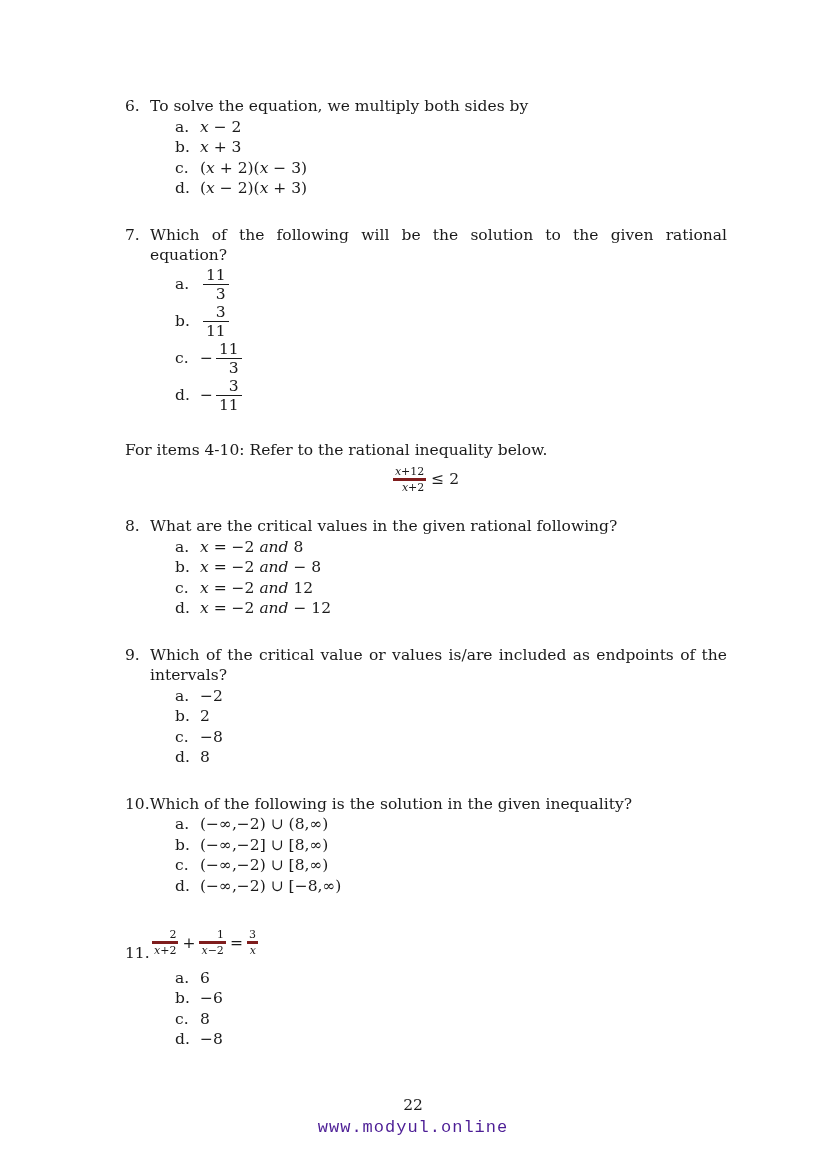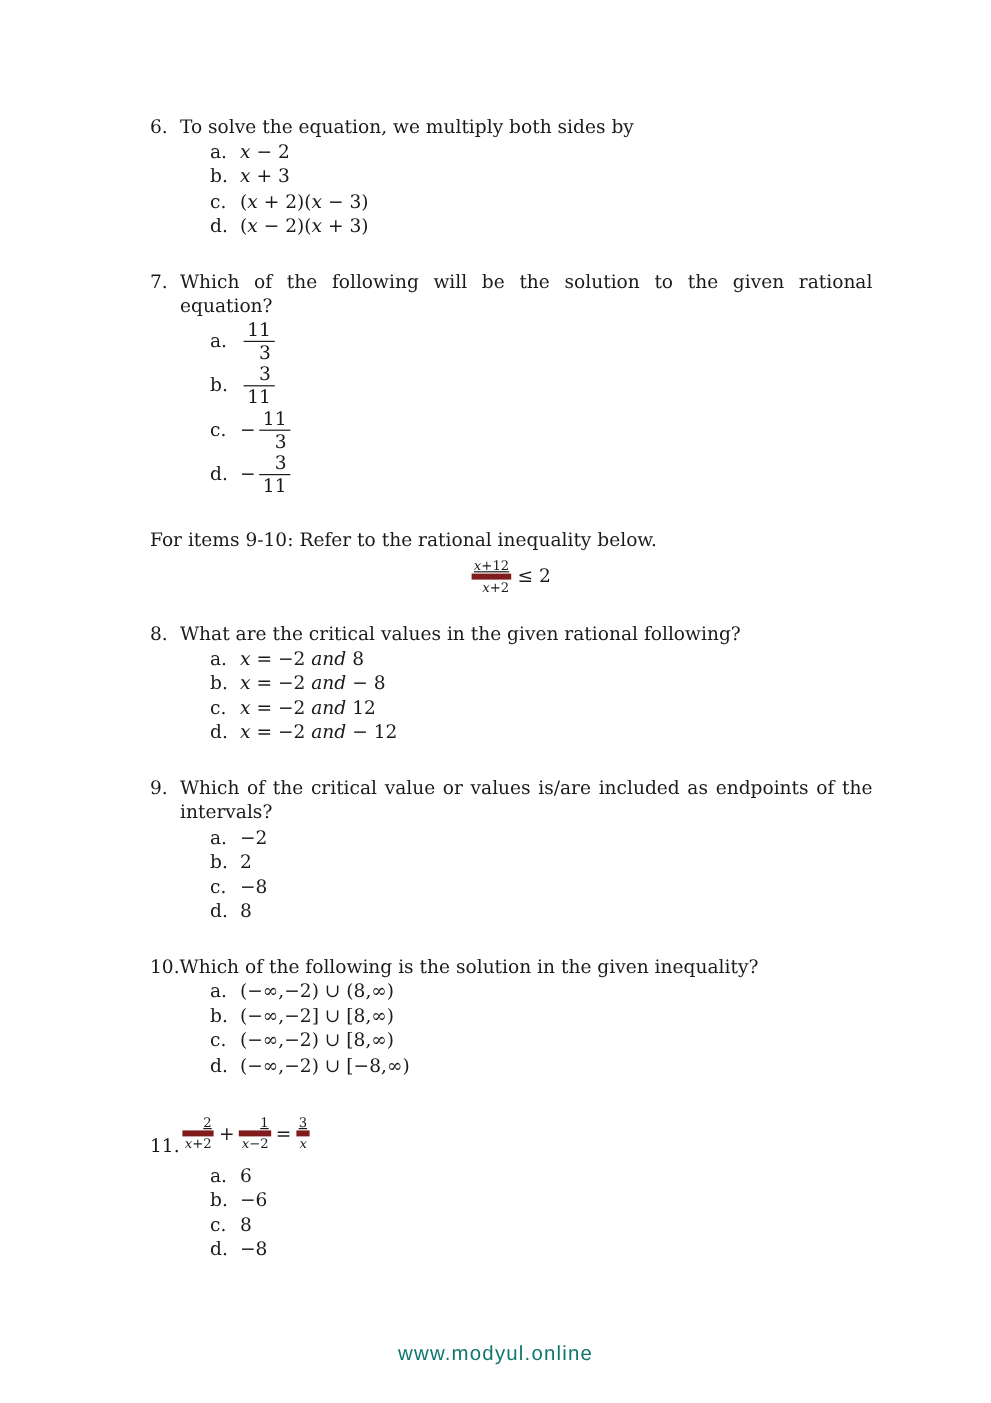--- a/index.html
+++ b/index.html
@@ -32,37 +32,37 @@
   i { font-style: italic; }
   
   .frac { display: inline-block; text-align: right; vertical-align: middle; }
   .frac .num { display: block; border-bottom: 1.3px solid #1a1a1a; padding: 0 3px; line-height: 18px; }
   .frac .den { display: block; padding: 0 3px; line-height: 18px; }
   .frac-opt { align-items: center; min-height: 35px; }
   .frac-opt .opt-val { display: flex; align-items: center; }
   .sign { margin-right: 3px; }
   
   .sfrac { font-size: 11px; }
-  .sfrac .num { line-height: 13px; padding: 0 2px; border-bottom: 5px solid #7f1d1d; text-decoration: underline; }
+  .sfrac .num { line-height: 13px; padding: 0 2px; border-bottom: 3px solid #7f1d1d; }
   .sfrac .den { line-height: 13px; padding: 0 2px; }
   .formula-line { text-align: center; margin: 5px 0 8px 0; }
   .rel { vertical-align: middle; margin-left: 5px; }
   .eqrow { display: flex; align-items: center; margin-top: 3px; }
   .eqrow .qnum { flex: 0 0 27px; margin-top: 21px; }
   .eqop { margin: 0 4px; }
   
   .page-num {
     position: absolute; left: 0; right: 0; top: 1095px;
     text-align: center; font-size: 15.5px; color: #1a1a1a;
   }
   .watermark {
     position: absolute; left: 0; right: 0; top: 1118px;
     text-align: center;
-    font-family: Liberation Sans, sans-serif;
-    font-size: 17px; letter-spacing: 1px; color: #0f766e;
+    font-family: Liberation Mono, monospace;
+    font-size: 17px; letter-spacing: 1px; color: #4c1d95;
   }
 </style>
 </head>
 <body>
 
 <div class="page">
   <div class="content">
 
     <div class="block">
       <div class="qrow">
@@ -132,21 +132,21 @@
             <span class="frac">
                 <span class="num">3</span>
                 <span class="den">11</span>
               </span>
           </span>
         </div>
       </div>
     </div>
 
     <div class="block" style="margin-bottom:22px;">
-      <div class="inline-head">For items 9-10: Refer to the rational inequality below.</div>
+      <div class="inline-head">For items 4-10: Refer to the rational inequality below.</div>
       <div class="formula-line">
         <span class="frac sfrac"><span class="num"><i>x</i><span>+12</span></span><span class="den"><i>x</i><span>+2</span></span></span><span class="rel">≤ 2</span>
       </div>
     </div>
 
     <div class="block">
       <div class="qrow">
         <span class="qnum">8.</span>
         <span class="qtext">What are the critical values in the given rational following?</span>
       </div>
@@ -250,14 +250,15 @@
         </div>
         <div class="opt">
           <span class="opt-label">d.</span>
           <span class="opt-val">−8</span>
         </div>
       </div>
     </div>
 
   </div>
 
+  <div class="page-num">22</div>
   <div class="watermark">www.modyul.online</div>
 </div>
 
 </body></html>

